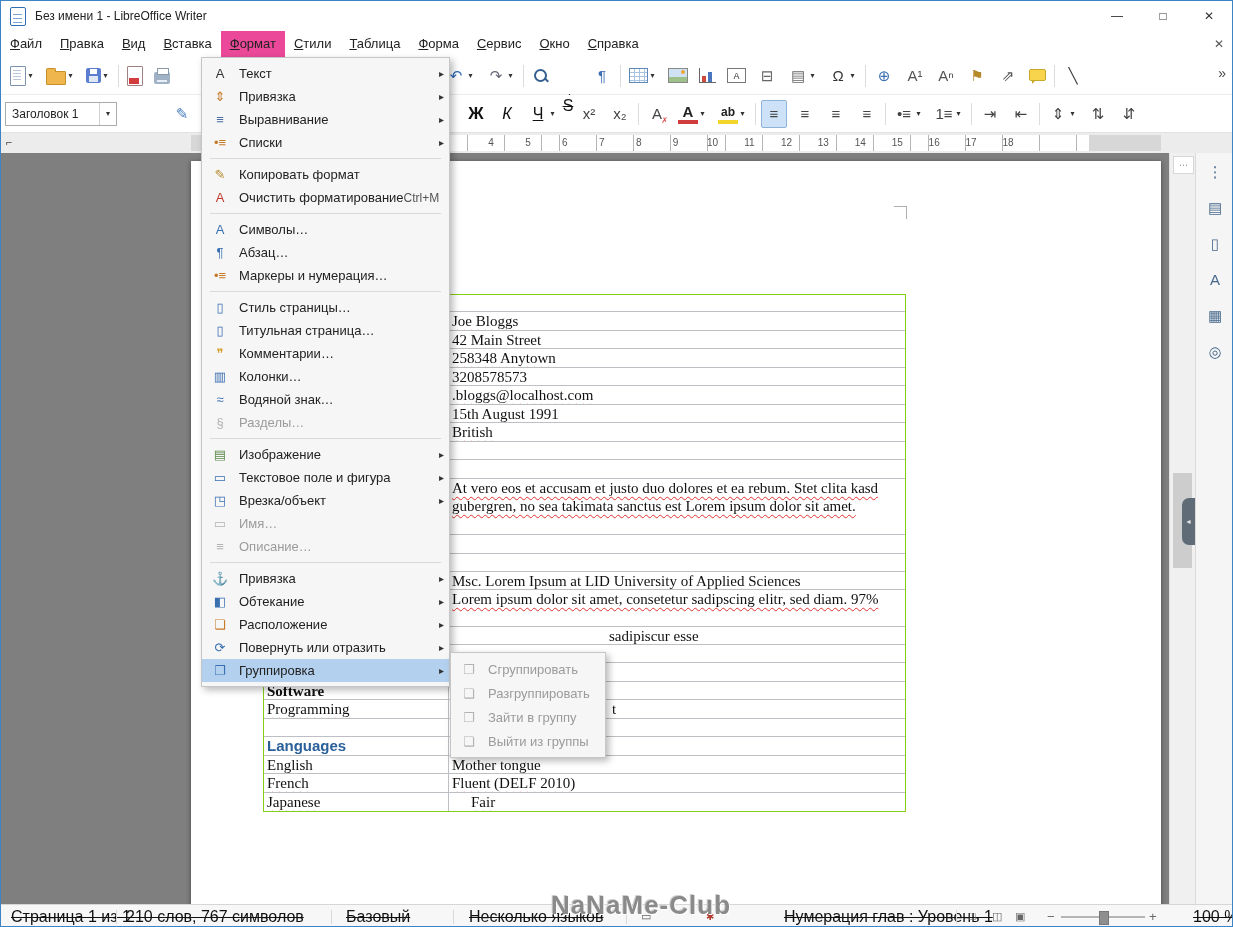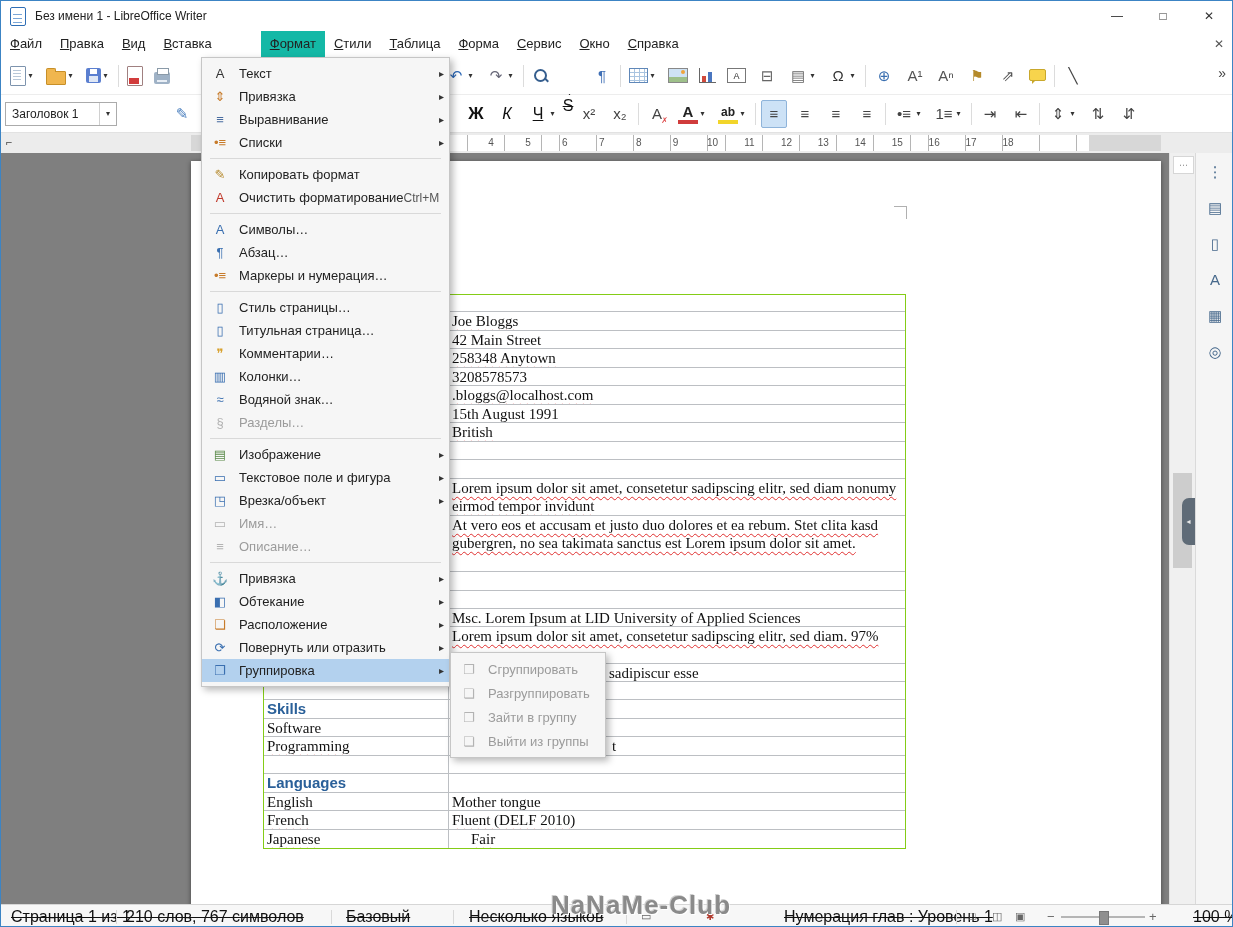--- a/index.html
+++ b/index.html
@@ -10,21 +10,21 @@
   .ic-writer{width:14px;height:17px;margin-left:9px;background:#fff;border:1px solid #2f6eb5;border-radius:2px;
     background-image:repeating-linear-gradient(to bottom,transparent 0 3px,#7ba7d8 3px 4px);background-size:9px 100%;background-repeat:no-repeat;background-position:2px 3px;}
   #title-text{margin-left:9px;font-size:12px;color:#222;}
   #win-controls{margin-left:auto;display:flex;height:100%;}
   .wbtn{width:46px;height:100%;display:flex;align-items:center;justify-content:center;font-size:12px;color:#333;}
 
   
   #menubar{position:absolute;left:0;top:30px;width:100%;height:26px;background:#fff;display:flex;align-items:center;border-bottom:1px solid #f0f0f0;}
   #menubar-items{display:flex;height:100%;}
   .mb-item{padding:0 9px;line-height:25px;font-size:13px;color:#222;}
-  .mb-item.active{background:#14b8a6;margin-left:40px;}
+  .mb-item.active{background:#ec4899;}
   #menubar-close{position:absolute;right:8px;top:0;line-height:26px;font-size:12px;color:#555;}
 
   
   #toolbar1,#toolbar2{position:absolute;left:0;width:100%;background:#fff;display:flex;align-items:center;gap:5px;box-sizing:border-box;}
   #toolbar1{top:56px;height:38px;padding-left:6px;border-bottom:1px solid #ededed;}
   #toolbar2{top:94px;height:38px;padding-left:2px;border-bottom:1px solid #e2e2e2;}
   .tbtn{display:inline-flex;align-items:center;justify-content:center;height:26px;padding:0 2px;border:1px solid transparent;border-radius:2px;flex:0 0 auto;}
   .tbtn.active{background:#cde2f6;border-color:#8fb4da;}
   .glyph{display:inline-flex;align-items:center;justify-content:center;width:20px;height:20px;font-size:15px;color:#444;position:relative;}
   .ddar{font-size:8px;color:#333;width:9px;text-align:center;}
@@ -395,24 +395,20 @@
             <div class="tcell rgt sq">British</div>
           </div>
           <div class="trow" style="height: 18px;">
             <div class="tcell lft"></div>
             <div class="tcell rgt"></div>
           </div>
           <div class="trow" style="height: 19px;">
             <div class="tcell lft"></div>
             <div class="tcell rgt"></div>
           </div>
-          <div class="trow" style="height: 37px;">
-            <div class="tcell lft"></div>
-            <div class="tcell rgt sq">Lorem ipsum dolor sit amet, consetetur sadipscing elitr, sed diam nonumy eirmod tempor invidunt</div>
-          </div>
           <div class="trow" style="height: 56px;">
             <div class="tcell lft"></div>
             <div class="tcell rgt sq">At vero eos et accusam et justo duo dolores et ea rebum. Stet clita kasd gubergren, no sea takimata sanctus est Lorem ipsum dolor sit amet.</div>
           </div>
           <div class="trow" style="height: 19px;">
             <div class="tcell lft"></div>
             <div class="tcell rgt"></div>
           </div>
           <div class="trow" style="height: 18px;">
             <div class="tcell lft"></div>
@@ -431,21 +427,21 @@
             <div class="tcell rgt sq" style="padding-left: 160px;">sadipiscur esse</div>
           </div>
           <div class="trow" style="height: 18px;">
             <div class="tcell lft"></div>
             <div class="tcell rgt"></div>
           </div>
           <div class="trow heading" style="height: 19px;">
             <div class="tcell lft">Skills</div>
             <div class="tcell rgt"></div>
           </div>
-          <div class="trow" style="height: 18px;">
+          <div class="trow" style="height: 18px; font-weight: bold;">
             <div class="tcell lft sq">Software</div>
             <div class="tcell rgt"></div>
           </div>
           <div class="trow" style="height: 19px;">
             <div class="tcell lft sq">Programming</div>
             <div class="tcell rgt sq" style="padding-left: 163px;">t</div>
           </div>
           <div class="trow" style="height: 18px;">
             <div class="tcell lft"></div>
             <div class="tcell rgt"></div>

